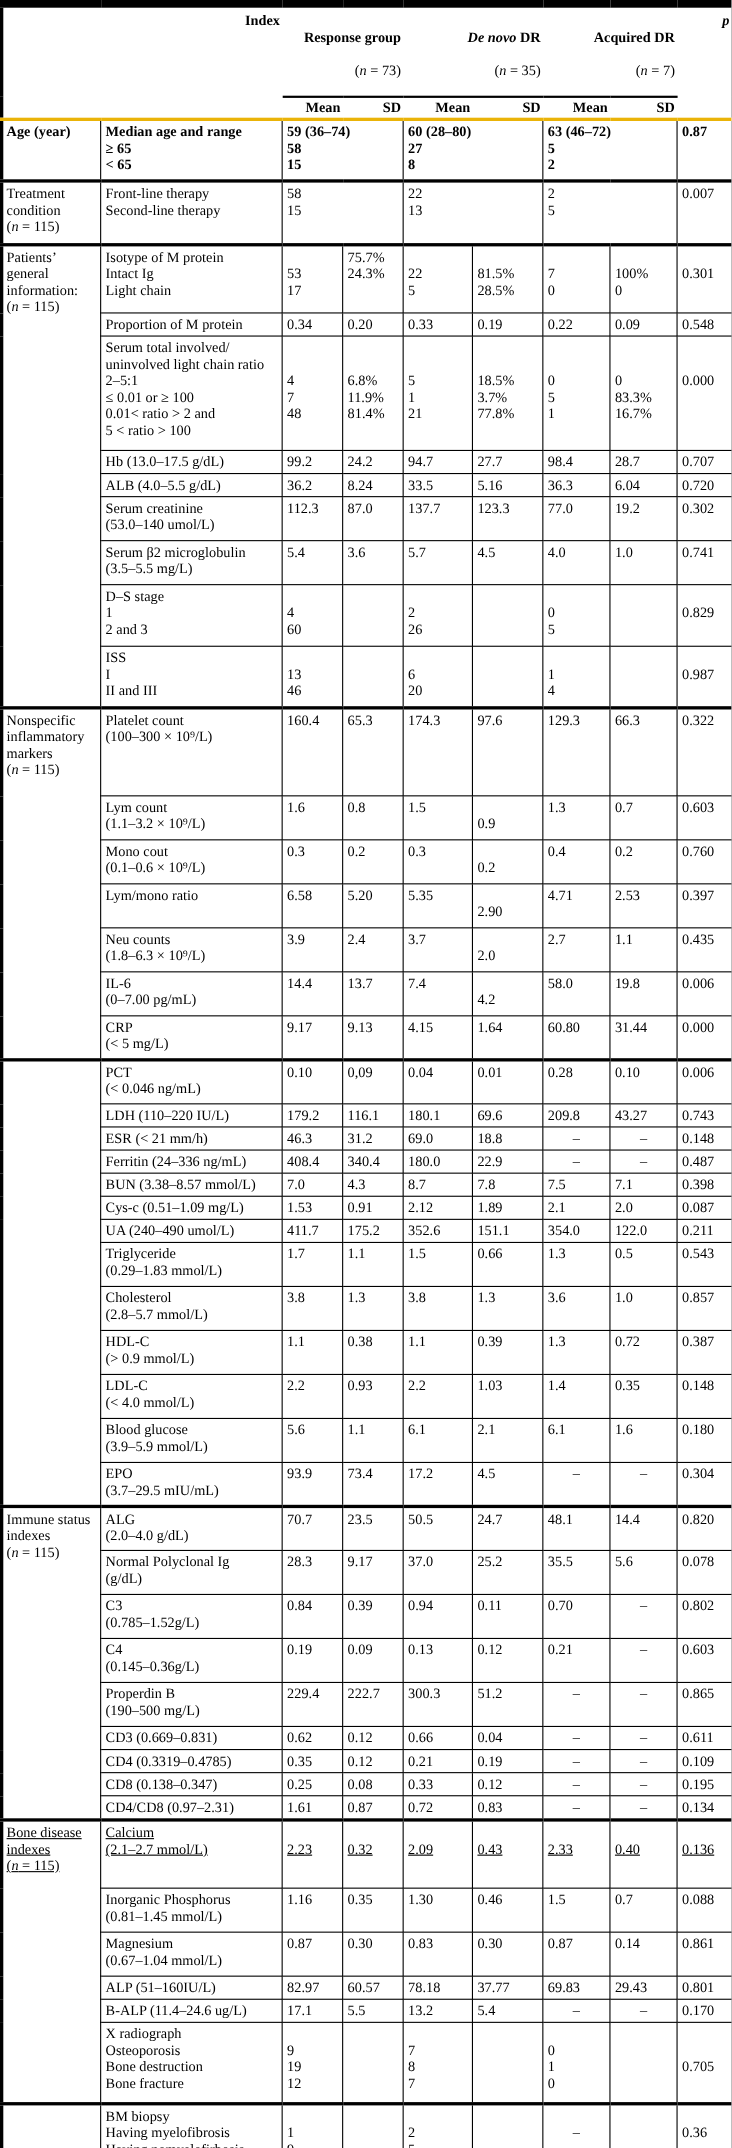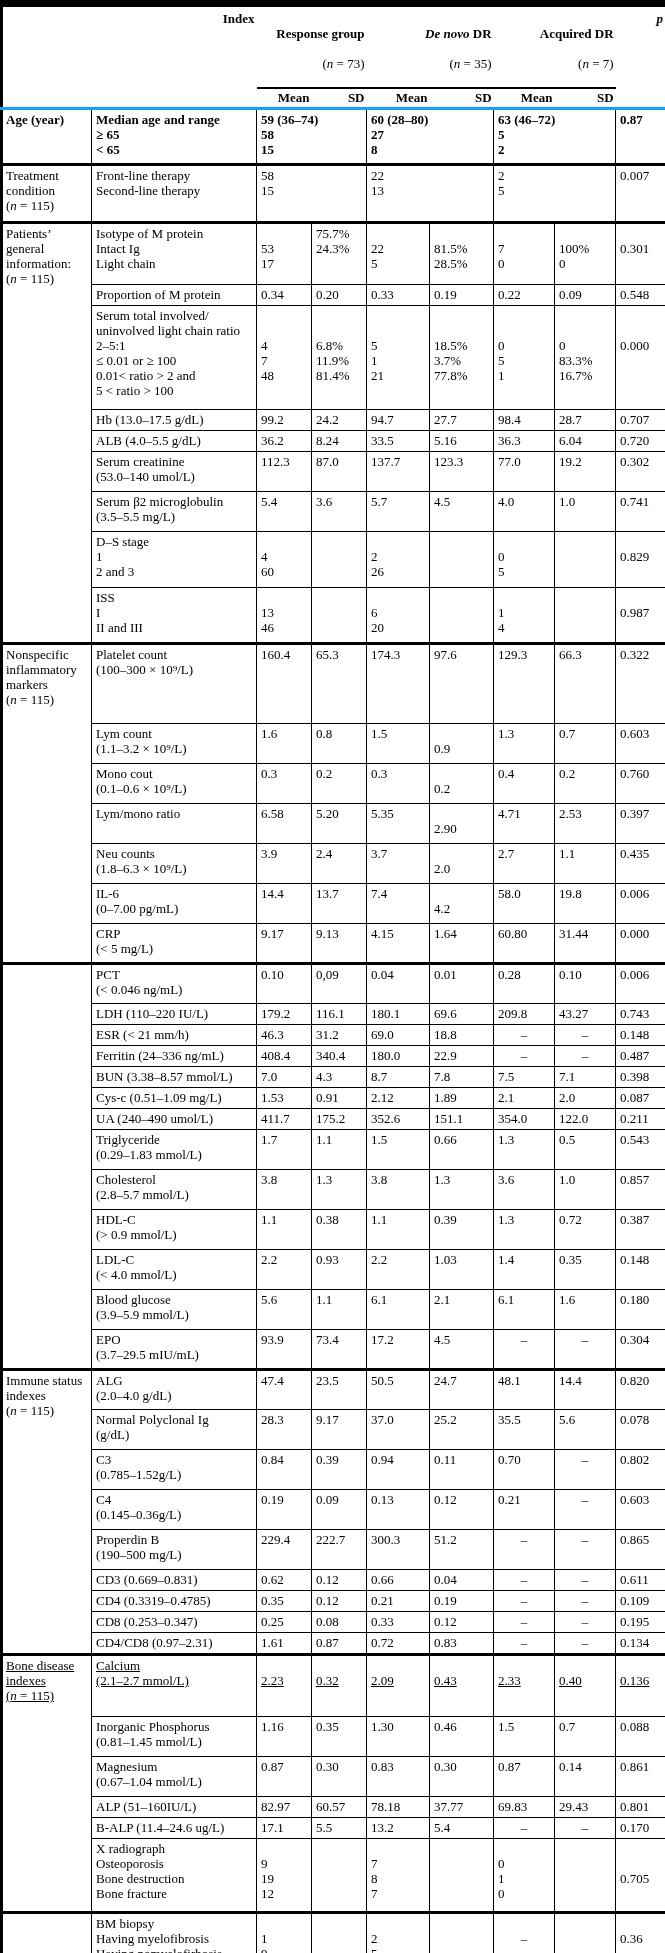--- a/index.html
+++ b/index.html
@@ -31,21 +31,21 @@
   thead th {
     border: 0;
     font-weight: bold;
     text-align: right;
     vertical-align: top;
     padding: 2px 2px 1px 2px;
     white-space: pre-line;
   }
   thead tr.h1 th { padding-top: 4px; }
   thead tr.h1 th.h-grp { border-bottom: 2px solid #000000; }
-  thead tr.h2 th { border-bottom: 3px solid #0ea5e9; padding: 1px 2px 2px 2px; }
+  thead tr.h2 th { border-bottom: 3px solid #eab308; padding: 1px 2px 2px 2px; }
   .g-title { font-weight: bold; }
   .g-sub { font-weight: normal; }
   thead i { font-style: italic; }
 
   tbody td {
     border: 1px solid #000;
     vertical-align: top;
     padding: 2px 4px 3px 4px;
     white-space: pre-line;
     text-align: left;
@@ -539,21 +539,21 @@
           <td class="c">–</td>
           <td class="c">–</td>
           <td>0.304</td>
         </tr>
         <tr class="sec-start">
           <td rowspan="9" class="group-cell">Immune status
 indexes
 (<i>n</i> = 115)</td>
           <td>ALG
 (2.0–4.0 g/dL)</td>
-          <td>47.4</td>
+          <td>70.7</td>
           <td>23.5</td>
           <td>50.5</td>
           <td>24.7</td>
           <td>48.1</td>
           <td>14.4</td>
           <td>0.820</td>
         </tr>
         <tr>
           <td>Normal Polyclonal Ig
 (g/dL)</td>
@@ -612,21 +612,21 @@
           <td>CD4 (0.3319–0.4785)</td>
           <td>0.35</td>
           <td>0.12</td>
           <td>0.21</td>
           <td>0.19</td>
           <td class="c">–</td>
           <td class="c">–</td>
           <td>0.109</td>
         </tr>
         <tr>
-          <td>CD8 (0.253–0.347)</td>
+          <td>CD8 (0.138–0.347)</td>
           <td>0.25</td>
           <td>0.08</td>
           <td>0.33</td>
           <td>0.12</td>
           <td class="c">–</td>
           <td class="c">–</td>
           <td>0.195</td>
         </tr>
         <tr>
           <td>CD4/CD8 (0.97–2.31)</td>

